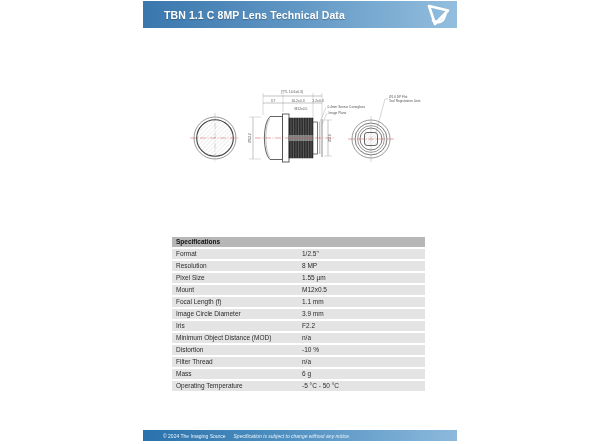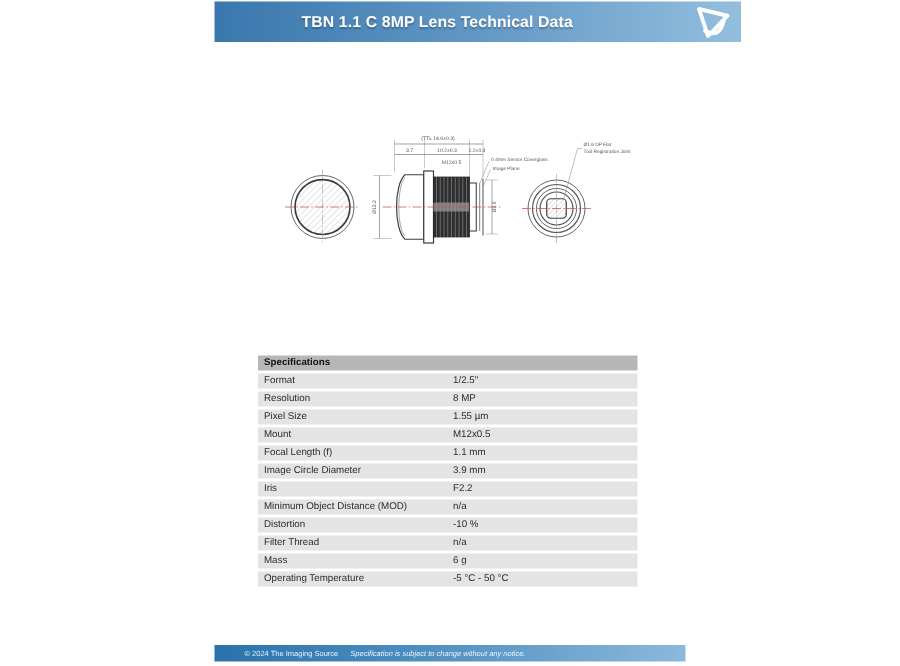--- a/index.html
+++ b/index.html
@@ -4,21 +4,21 @@
 <style>
   html,body{margin:0;padding:0;background:#fff;}
   #canvas{position:relative;width:600px;height:444px;background:#ffffff;overflow:hidden;
           font-family:"Liberation Sans",sans-serif;}
   
   .page{position:absolute;left:143px;top:0;width:314px;height:444px;background:#fff;}
 
   
   .hdr{position:absolute;left:0;top:1px;width:314px;height:27px;
        background:linear-gradient(to right,#3a77ad,#5d94c2 45%,#93bede);
-       display:flex;align-items:center;padding-left:37px;}
+       display:flex;align-items:center;}
   .hdr-title{color:#fff;font-size:10.5px;font-weight:bold;padding-left:21px;letter-spacing:.1px;
              text-shadow:0 1px 1px rgba(0,0,0,.25);white-space:nowrap;}
   .hdr-logo{position:absolute;right:5px;top:2px;width:26px;height:24px;}
 
   
   .ftr{position:absolute;left:0;top:430px;width:314px;height:11px;
        background:linear-gradient(to right,#2a72ac,#4f8fc0 45%,#8cb9dc);
        display:flex;align-items:center;}
   .ftr-copy{color:#eaf3fa;font-size:5px;padding-left:20px;white-space:nowrap;}
   .ftr-note{color:#eaf3fa;font-size:5px;font-style:italic;padding-left:8px;white-space:nowrap;}

